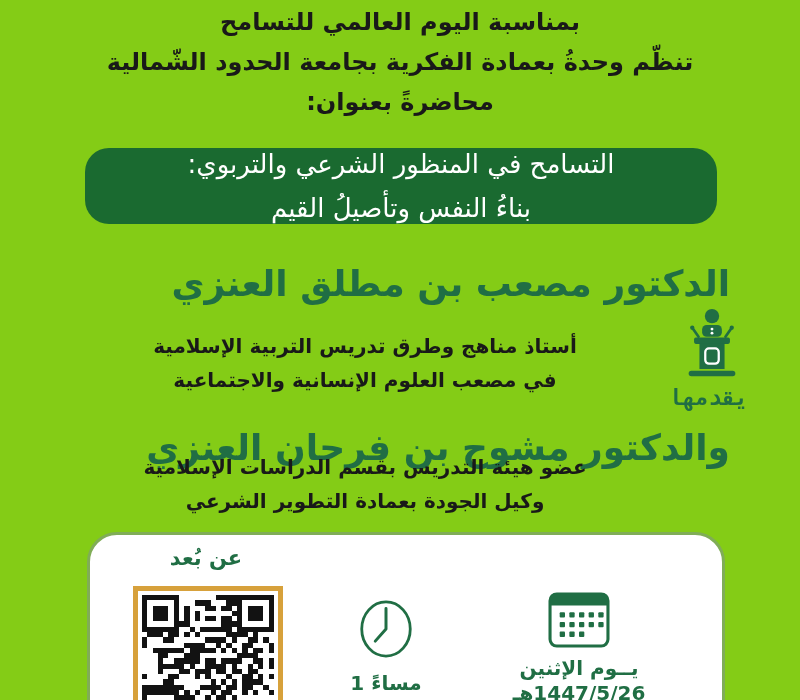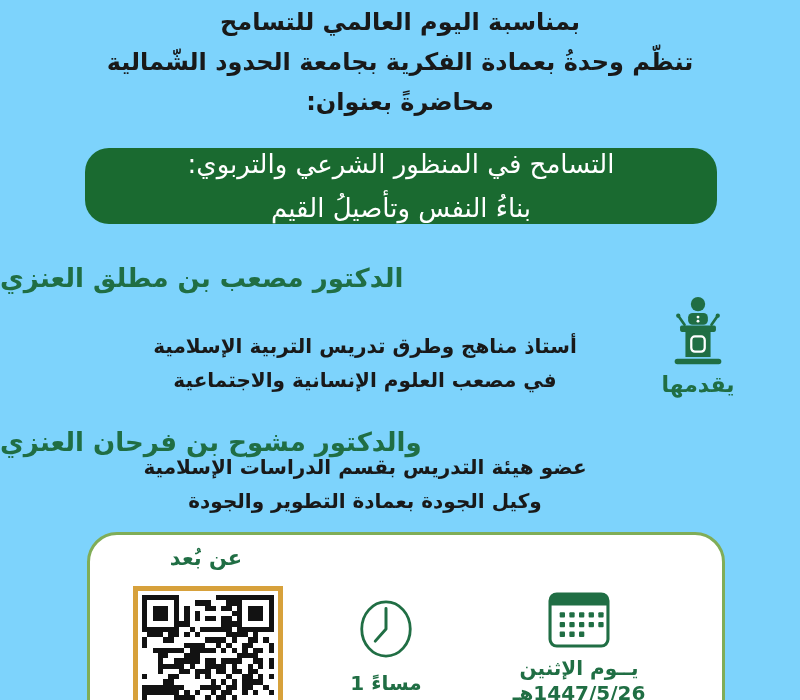--- a/index.html
+++ b/index.html
@@ -1,48 +1,48 @@
 <!DOCTYPE html>
 <html lang="ar" dir="rtl" style="--brand-green: #1a6a30; --accent-green: #206e44; --border-green: #80ad57; --gold: #d7a13b; --ink: #191919;"><head>
 <meta charset="utf-8">
 <style>
   html,body{margin:0;padding:0;background:#ffffff;}
   .poster{
     position:relative;width:800px;height:700px;overflow:hidden;
-    background:#7dd3fc;direction:rtl;
+    background:#84cc16;direction:rtl;
     font-family:"DejaVu Sans",sans-serif;
   }
   
   .header{
     position:absolute;top:2px;left:0;right:0;text-align:center;
     color:var(--ink);font-weight:bold;font-size:24px;line-height:40px;
   }
   
   .title-box{
     position:absolute;top:148px;left:85px;width:632px;height:76px;
     background:var(--brand-green);border-radius:24px;
     display:flex;flex-direction:column;justify-content:center;align-items:center;
     color:#ffffff;font-weight:normal;font-size:26px;line-height:44px;
   }
   
   .speaker-name{
-    position:absolute;left:0;right:70px;text-align:left;
-    color:var(--accent-green);font-weight:bold;font-size:26px;
+    position:absolute;left:0;right:70px;text-align:right;
+    color:var(--accent-green);font-weight:bold;font-size:36px;
   }
   .speaker-name.s1{top:263px;}
   .speaker-name.s2{top:384px;margin-top:43px;}
   .speaker-role{
     position:absolute;left:0;right:70px;text-align:center;
     color:var(--ink);font-weight:bold;font-size:20px;line-height:34px;
   }
   .speaker-role.s1{top:329px;}
   .speaker-role.s2{top:450px;}
   
   .presenter{
-    position:absolute;right:52px;top:296px;width:100px;text-align:center;
+    position:absolute;right:52px;top:308px;width:100px;text-align:right;font-family:Liberation Mono, monospace;
   }
   .presenter .label{
     color:var(--accent-green);font-weight:bold;font-size:22px;margin-top:2px;
   }
   
   .footer-box{
     position:absolute;left:87px;right:75px;top:532px;height:220px;
     border:3px solid var(--border-green);border-radius:30px;background:#fff;
   }
   .remote-label{
@@ -85,21 +85,21 @@
 
   <div class="speaker-name s1">الدكتور مصعب بن مطلق العنزي</div>
   <div class="speaker-role s1">
     <div>أستاذ مناهج وطرق تدريس التربية الإسلامية</div>
     <div>في مصعب العلوم الإنسانية والاجتماعية</div>
   </div>
 
   <div class="speaker-name s2">والدكتور مشوح بن فرحان العنزي</div>
   <div class="speaker-role s2">
     <div>عضو هيئة التدريس بقسم الدراسات الإسلامية</div>
-    <div>وكيل الجودة بعمادة التطوير والجودة</div>
+    <div>وكيل الجودة بعمادة التطوير الشرعي</div>
   </div>
 
   <div class="presenter">
     <span>
       <svg width="72" height="70" viewBox="0 0 80 78" xmlns="http://www.w3.org/2000/svg">
         <g fill="#206e44">
           <circle cx="40" cy="9" r="8"></circle>
           <rect x="29" y="19" width="22" height="13" rx="5"></rect>
           <rect x="20" y="33" width="40" height="7" rx="2"></rect>
           <rect x="26" y="40" width="28" height="28"></rect>

